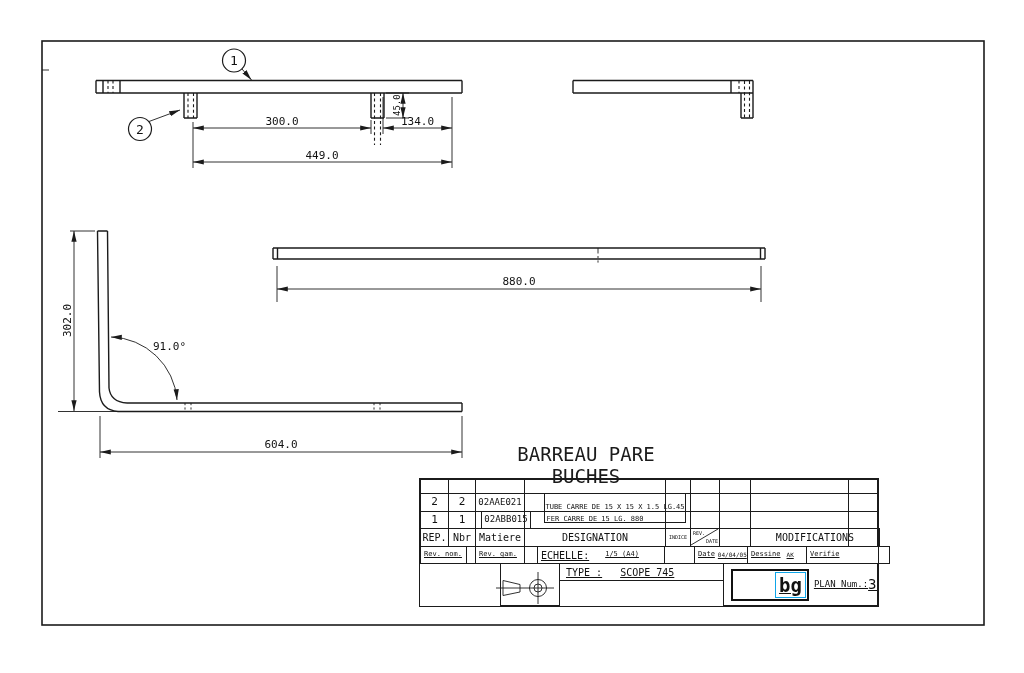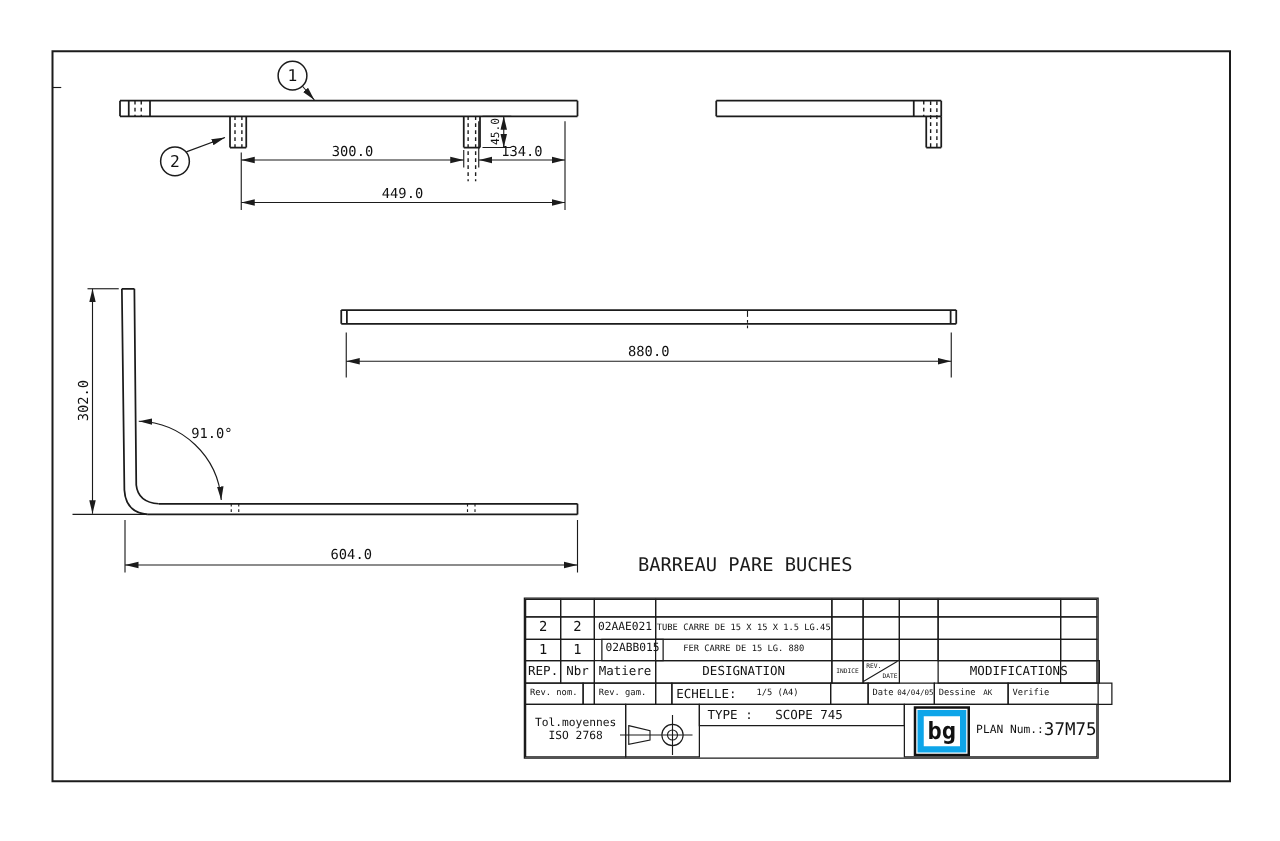--- a/index.html
+++ b/index.html
@@ -7,30 +7,30 @@
          font-family:"DejaVu Sans Mono","Liberation Mono",monospace;color:#111;}
   #lineart{position:absolute;left:0;top:0;width:1024px;height:673px;}
   .ln{stroke:#1b1b1b;stroke-width:1.4;fill:none;}
   .tn{stroke:#1b1b1b;stroke-width:0.9;fill:none;}
   .dsh{stroke:#1b1b1b;stroke-width:1.1;fill:none;stroke-dasharray:3 2.6;}
   .dsh2{stroke:#1b1b1b;stroke-width:0.9;fill:none;stroke-dasharray:2.2 2.2;}
   .dimtxt{font-family:"DejaVu Sans Mono","Liberation Mono",monospace;font-size:11px;fill:#111;}
   .baltxt{font-family:"DejaVu Sans Mono","Liberation Mono",monospace;font-size:13px;fill:#111;}
   .tb{position:absolute;box-sizing:border-box;border:1px solid #1b1b1b;display:flex;
       align-items:center;justify-content:center;overflow:hidden;white-space:nowrap;line-height:1.1;}
-  .tb.left{justify-content:flex-start;padding-left:3px;}
+  .tb.left{justify-content:flex-start;padding-left:3px;text-decoration:underline;}
   .f5{font-size:5px;} .f6{font-size:6px;} .f7{font-size:7px;} .f9{font-size:9px;}
   .f10{font-size:10px;} .f11{font-size:11px;} .f14{font-size:14px;}
-  #drawing-title{position:absolute;left:490px;top:443px;width:192px;text-align:right;
-      font-size:15px;letter-spacing:0px;color:#1b1b1b;}
+  #drawing-title{position:absolute;left:490px;top:443px;width:192px;text-align:center;
+      font-size:19px;letter-spacing:0px;color:#1b1b1b;}
   #tb-outer{position:absolute;left:419px;top:478px;width:460px;height:129px;
       border:1.5px solid #1b1b1b;box-sizing:border-box;background:transparent;}
   .diagcell span{position:absolute;}
   #logo-box{border:2px solid #111;padding:1px;margin-right:5px;}
-  #logo-inner{border:5px solid #0ea5e9;padding:0 3px;font-weight:bold;font-size:19px;line-height:24px;}
+  #logo-inner{border:1px solid #0ea5e9;padding:0 3px;font-weight:bold;font-size:19px;line-height:24px;margin-left:41px;}
   .col{display:flex;flex-direction:column;align-items:center;justify-content:center;}
 </style>
 </head>
 <body>
 
 <div id="sheet">
 
   <svg id="lineart" viewBox="0 0 1024 673">
     <defs>
       <marker id="arw" viewBox="0 0 12 8" refX="12" refY="4" markerWidth="12" markerHeight="8" orient="auto-start-reverse">
@@ -131,21 +131,21 @@
   <div class="tb" style="left:524px;top:479px;width:142px;height:15px"></div>
   <div class="tb" style="left:665px;top:479px;width:26px;height:15px"></div>
   <div class="tb" style="left:690px;top:479px;width:30px;height:15px"></div>
   <div class="tb" style="left:719px;top:479px;width:32px;height:15px"></div>
   <div class="tb" style="left:750px;top:479px;width:99px;height:15px"></div>
   <div class="tb" style="left:848px;top:479px;width:30px;height:15px"></div>
 
   <div class="tb f11" style="left:420px;top:493px;width:29px;height:19px">2</div>
   <div class="tb f11" style="left:448px;top:493px;width:28px;height:19px">2</div>
   <div class="tb f9" style="left:475px;top:493px;width:50px;height:19px">02AAE021</div>
-  <div class="tb f7" style="left:524px;top:493px;width:142px;height:19px">TUBE CARRE DE 15 X 15 X 1.5 LG.45</div>
+  <div class="tb f7" style="left:544px;top:493px;width:142px;height:30px">TUBE CARRE DE 15 X 15 X 1.5 LG.45</div>
   <div class="tb" style="left:665px;top:493px;width:26px;height:19px"></div>
   <div class="tb" style="left:690px;top:493px;width:30px;height:19px"></div>
   <div class="tb" style="left:719px;top:493px;width:32px;height:19px"></div>
   <div class="tb" style="left:750px;top:493px;width:99px;height:19px"></div>
   <div class="tb" style="left:848px;top:493px;width:30px;height:19px"></div>
 
   <div class="tb f11" style="left:420px;top:511px;width:29px;height:18px">1</div>
   <div class="tb f11" style="left:448px;top:511px;width:28px;height:18px">1</div>
   <div class="tb f9" style="left:481px;top:511px;width:50px;height:18px">02ABB015</div>
   <div class="tb f7" style="left:524px;top:511px;width:142px;height:18px">FER CARRE DE 15 LG. 880</div>
@@ -179,24 +179,20 @@
   <div class="tb left" style="left:694px;top:546px;width:54px;height:18px;gap:3px">
     <span class="f7">Date</span>
     <span class="f6">04/04/05</span>
   </div>
   <div class="tb left" style="left:747px;top:546px;width:60px;height:18px;gap:6px">
     <span class="f7">Dessine</span>
     <span class="f6">AK</span>
   </div>
   <div class="tb f7 left" style="left:806px;top:546px;width:84px;height:18px">Verifie</div>
 
-  <div class="tb f9 col" style="left:420px;top:563px;width:81px;height:43px">
-    <span>Tol.moyennes</span>
-    <span>ISO 2768</span>
-  </div>
   <div class="tb" style="left:500px;top:563px;width:60px;height:43px"></div>
   <div class="tb left" style="left:559px;top:563px;width:165px;height:18px;gap:18px;padding-left:6px">
     <span class="f10">TYPE :</span>
     <span class="f10">SCOPE 745</span>
   </div>
   <div class="tb left" style="left:723px;top:563px;width:155px;height:43px;padding-left:7px">
     <div id="logo-box">
       <div id="logo-inner">bg</div>
     </div>
     <span class="f9">PLAN Num.:</span>

